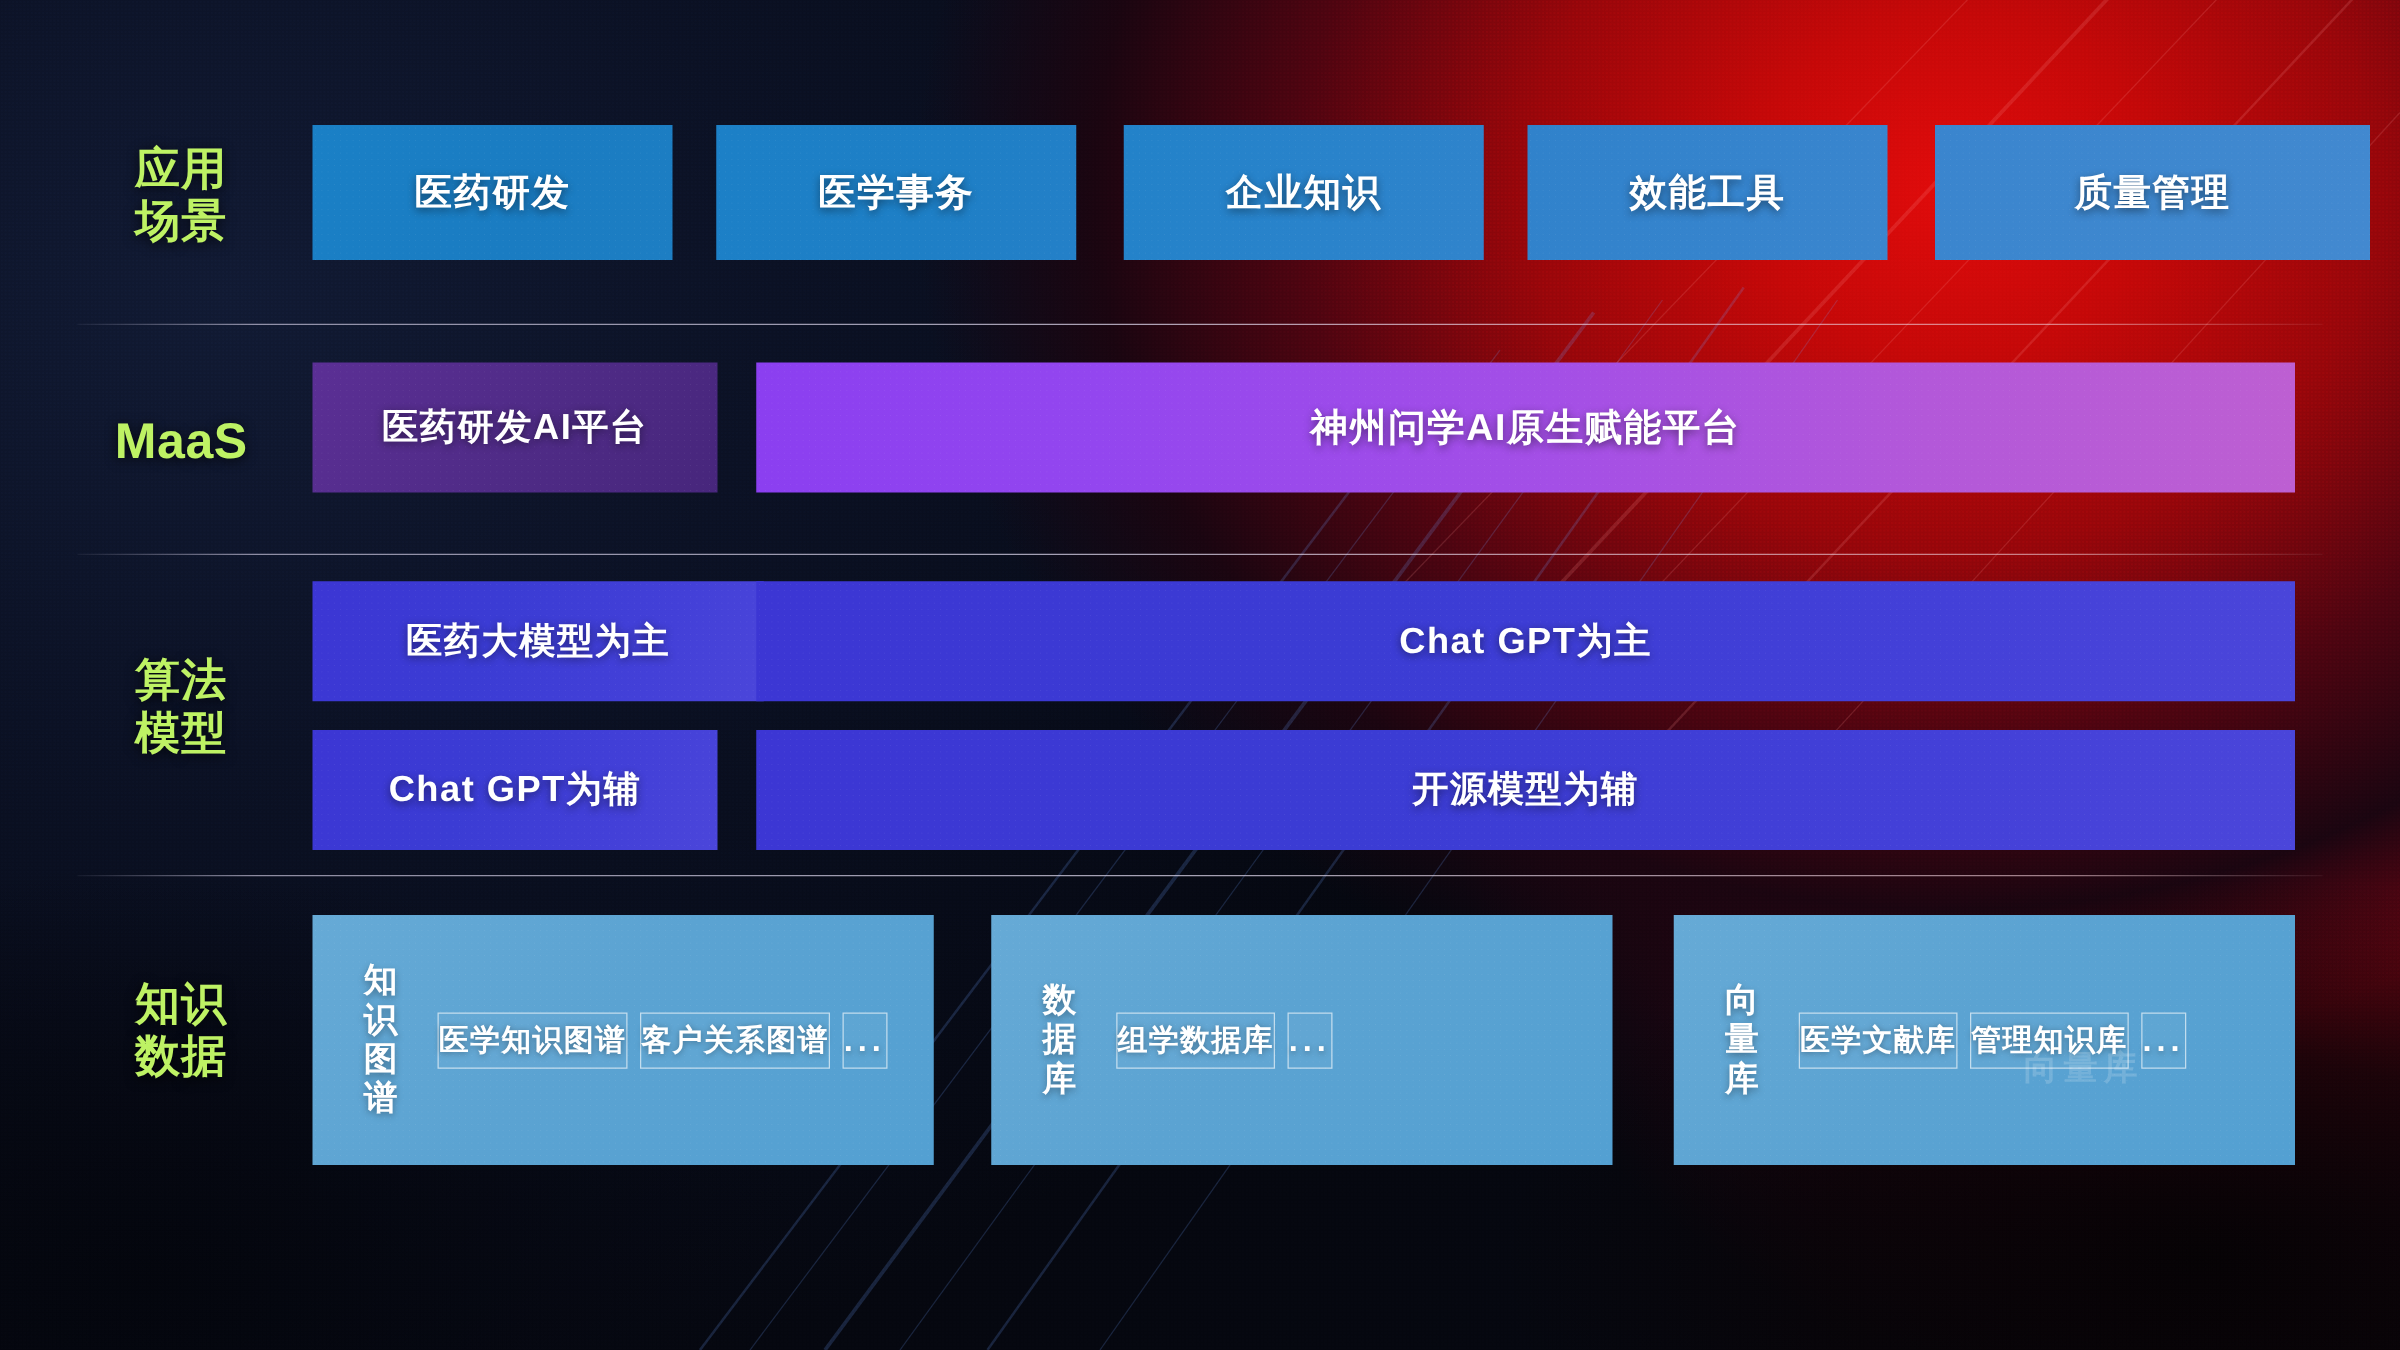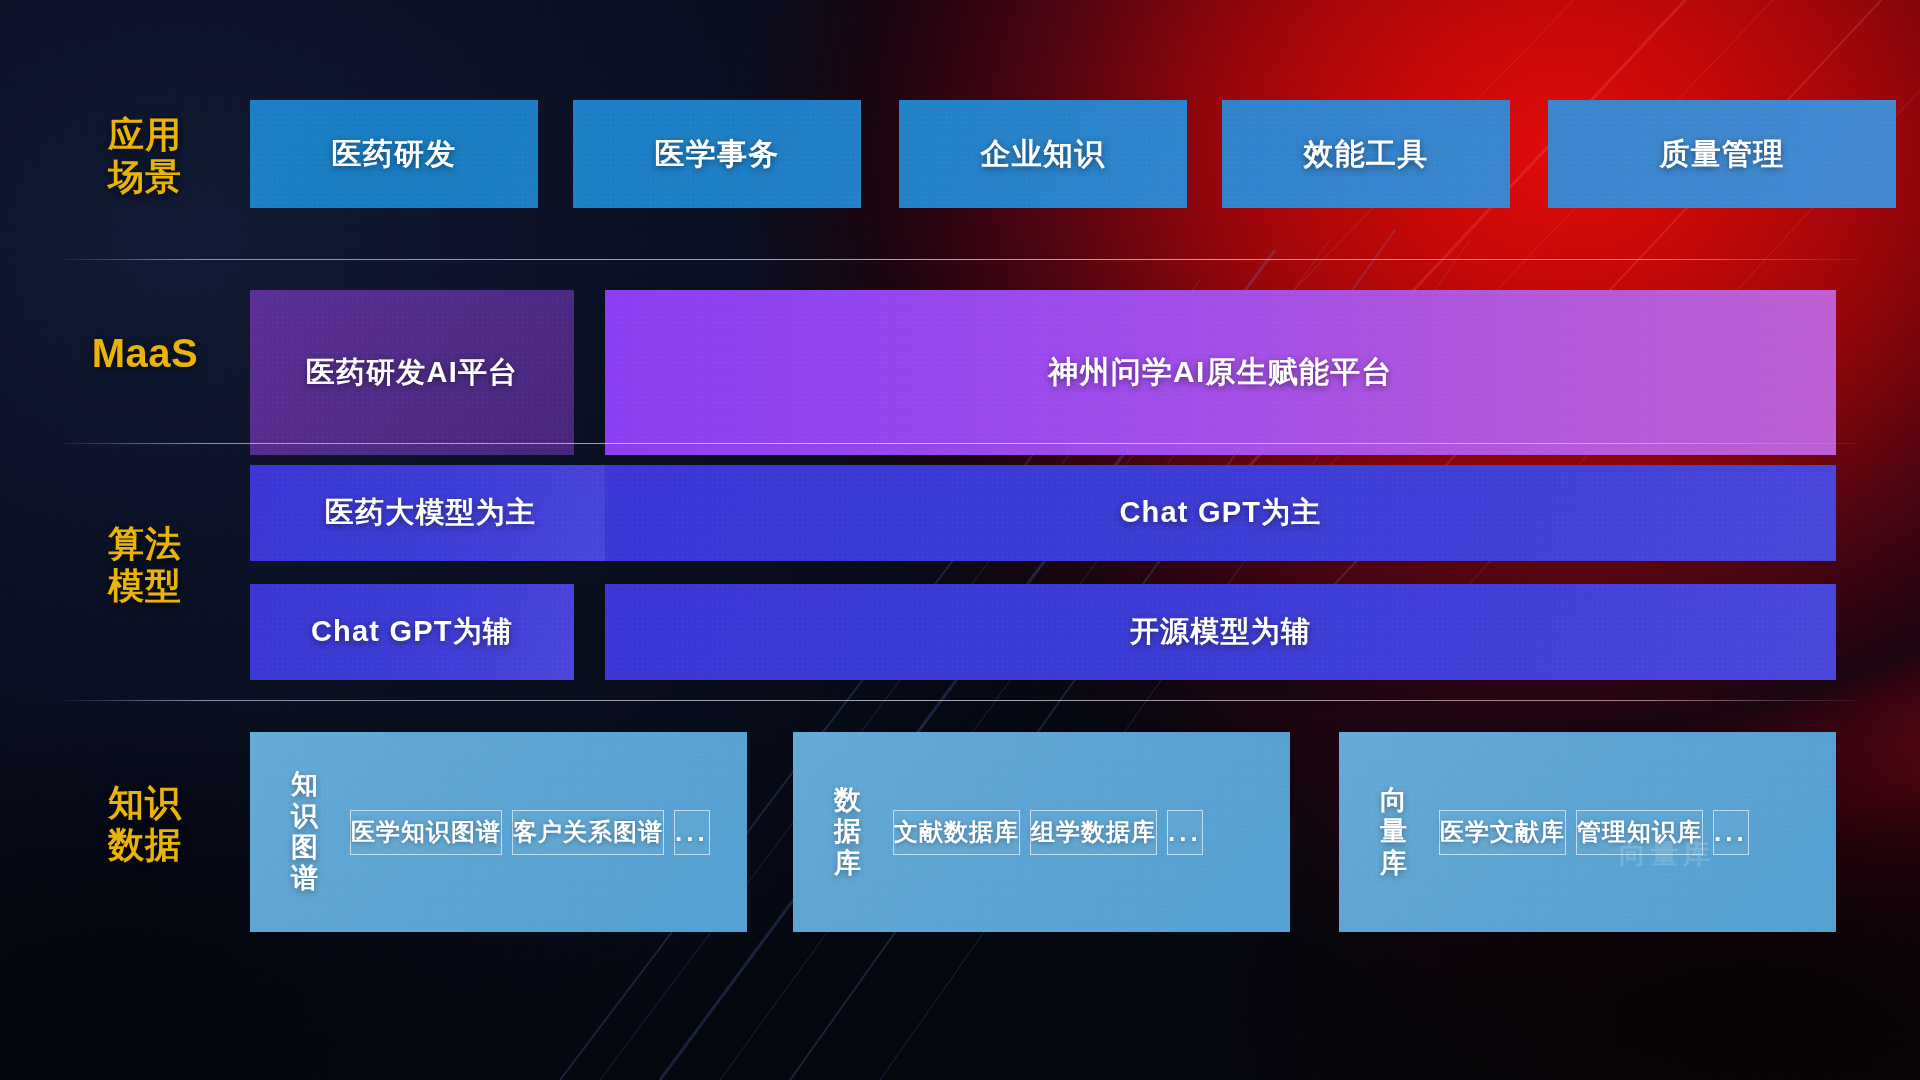--- a/index.html
+++ b/index.html
@@ -35,21 +35,21 @@
     background-size:3px 3px, 5px 5px;
     background-position:0 0, 2px 1px;
   }
 
   
   #stage { position:absolute; inset:0; z-index:2; }
 
   .row { position:absolute; left:0; right:0; }
   .rowlabel {
     position:absolute; left:70px; width:150px;
-    color:#eab308; font-weight:bold; font-size:36px; line-height:1.17;
+    color:#bef264; font-weight:bold; font-size:36px; line-height:1.17;
     text-align:center; letter-spacing:1px;
     text-shadow:0 2px 9px rgba(0,0,0,.75);
   }
   .rowlabel.maas { font-size:40px; letter-spacing:.5px; }
 
   .divider {
     position:absolute; left:62px; right:62px; height:1px;
     background:linear-gradient(90deg, rgba(215,210,235,.05) 0%, rgba(222,216,240,.62) 8%, rgba(228,222,244,.72) 48%, rgba(236,200,210,.62) 88%, rgba(236,200,210,.06) 100%);
   }
 
@@ -66,21 +66,21 @@
     content:""; position:absolute; inset:0; pointer-events:none;
     background-image:radial-gradient(rgba(255,255,255,.16) .6px, transparent .7px);
     background-size:5px 5px; opacity:.5;
   }
   .box > span { position:relative; z-index:1; }
 
   
   .app-box { height:108px; font-size:30px; top:0; }
 
   
-  .maas-box { height:165px; top:0; }
+  .maas-box { height:104px; top:0; }
   .maas-left  { font-size:29px; background:linear-gradient(125deg,#5b2f95 0%,#4f2b86 55%,#47267c 100%); }
   .maas-right { font-size:30px; background:linear-gradient(90deg,#8b3ff0 0%,#9346ef 22%,#a44fe6 52%,#b358d9 76%,#bd5fd2 100%); }
 
   
   .algo-box { height:96px; font-size:29px; }
   .algo-fill { background:linear-gradient(115deg,#3c36d4 0%,#3b3cd4 40%,#4340d8 75%,#4b46da 100%); }
 
   
   .kgroup {
     position:absolute; top:0; height:200px;
@@ -235,21 +235,20 @@
       </div>
     </div>
 
     <div class="kgroup" style="left:793px;width:497px;">
       <div class="kgroup-label">
         <div>数</div>
         <div>据</div>
         <div>库</div>
       </div>
       <div class="kitems">
-        <div class="kitem">文献数据库</div>
         <div class="kitem">组学数据库</div>
         <div class="kitem ellipsis">...</div>
       </div>
     </div>
 
     <div class="kgroup" style="left:1339px;width:497px;">
       <div class="kgroup-label">
         <div>向</div>
         <div>量</div>
         <div>库</div>

